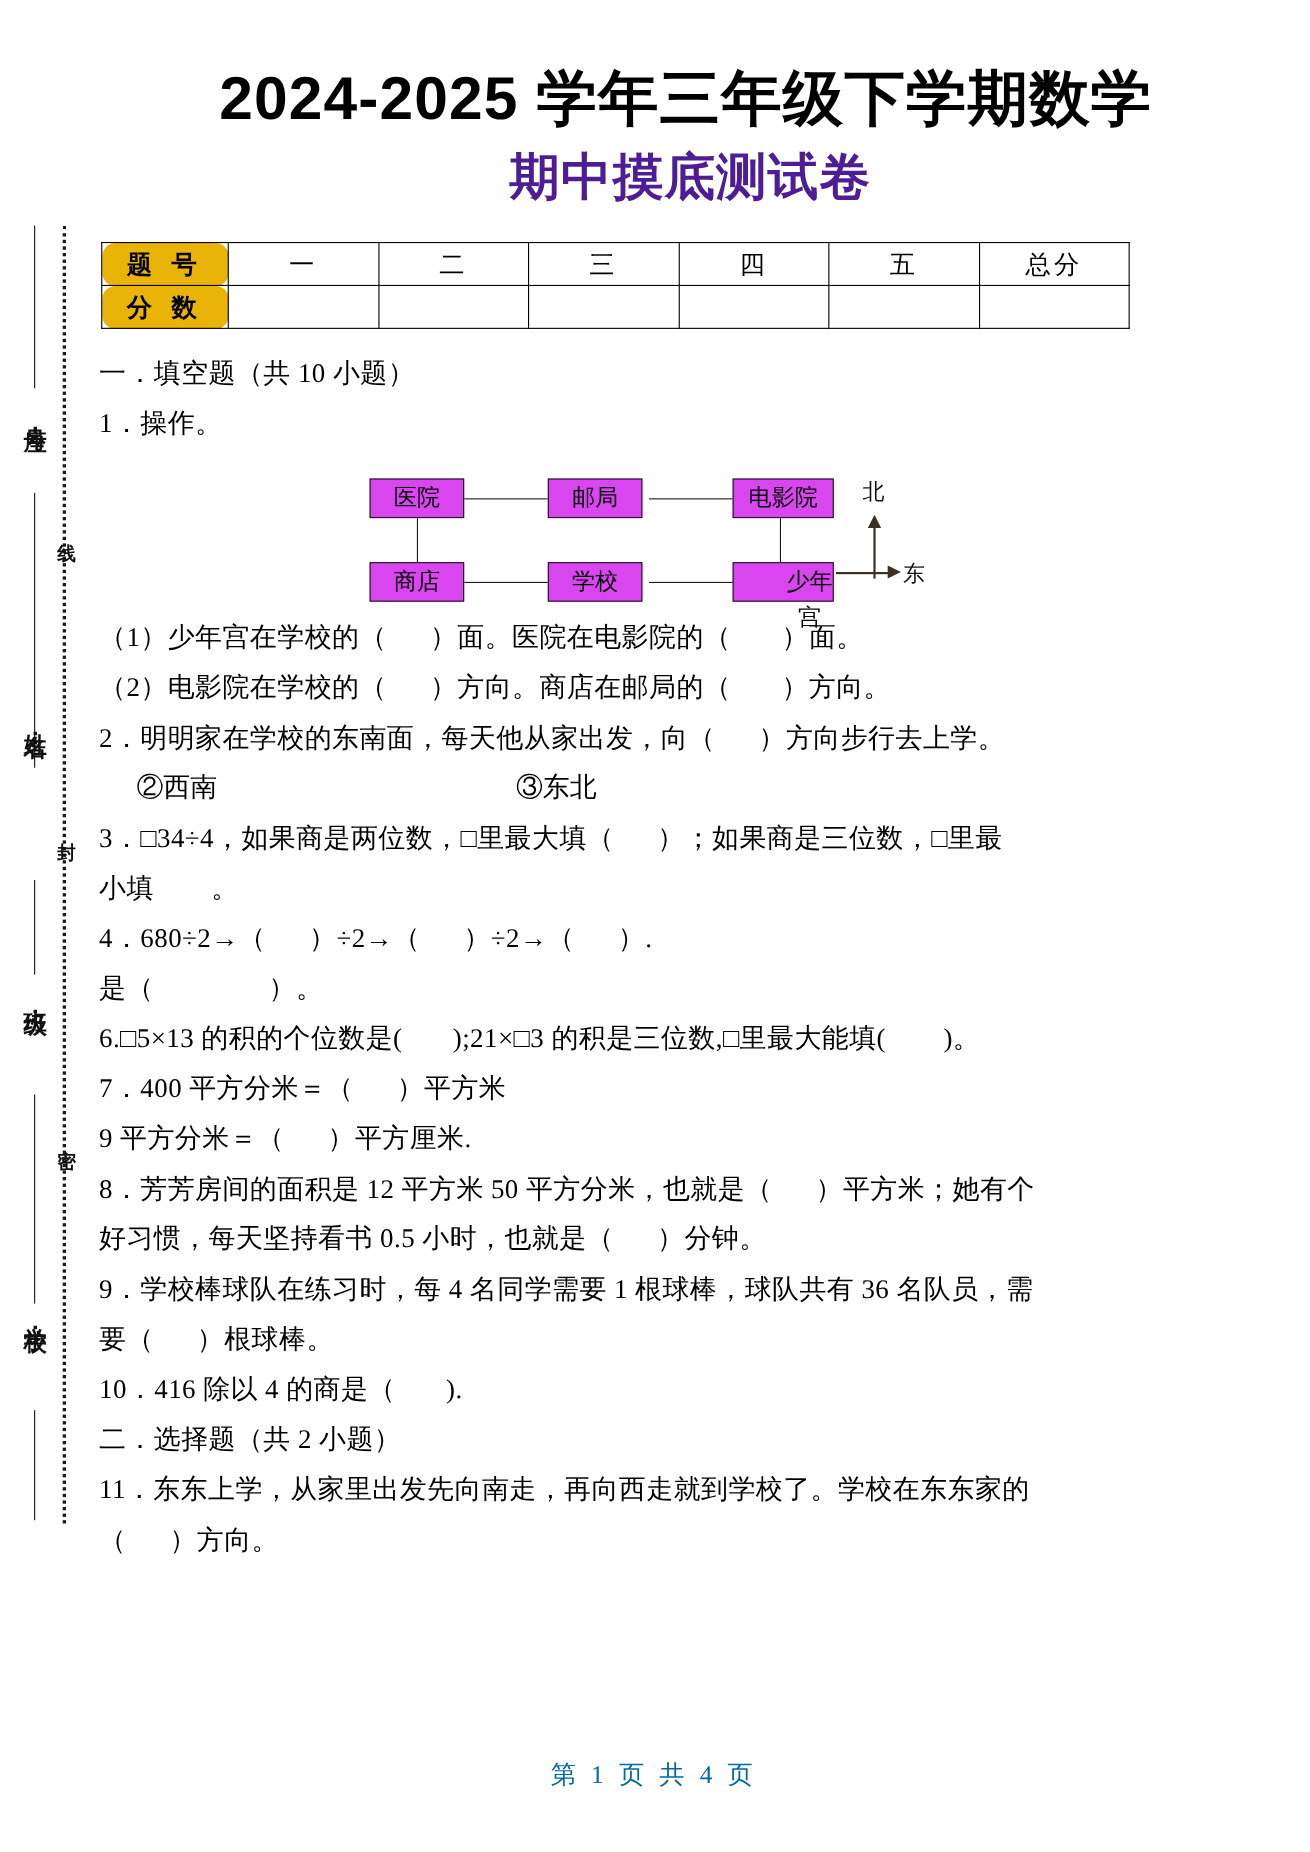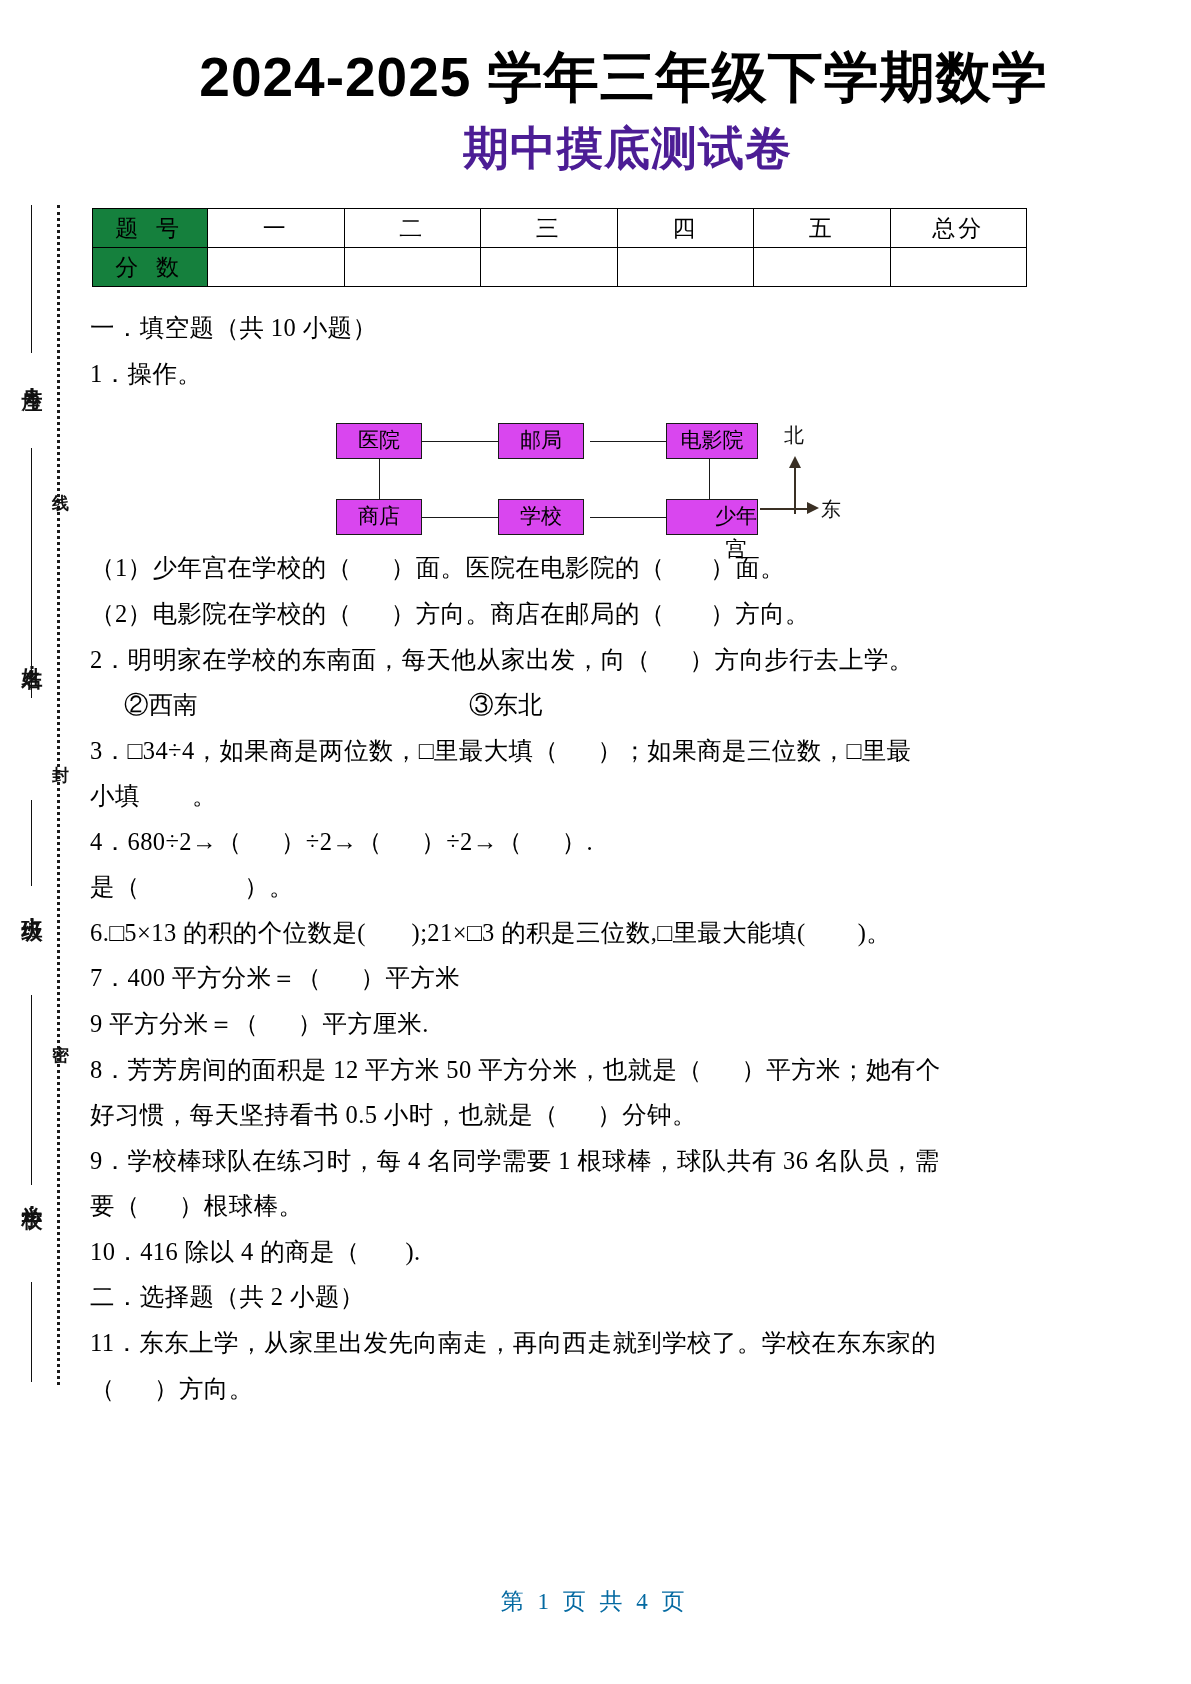--- a/index.html
+++ b/index.html
@@ -54,21 +54,21 @@
   }
   .vtext-seal {
     left: 49px;
     font-size: 17px;
   }
 
   
   #page {
     position: absolute;
     left: 78px;
-    top: 0;
+    top: 12px;
     width: 1113px;
     height: 1429px;
   }
 
   
   #title-block {
     text-align: center;
     padding-top: 46px;
   }
   #main-title {
@@ -103,24 +103,25 @@
   table.score-table td {
     border: 1.5px solid #000;
     height: 36px;
     text-align: center;
     vertical-align: middle;
     font-size: 23px;
     font-family: "Liberation Serif", "DejaVu Serif", serif;
     letter-spacing: 3px;
   }
   table.score-table td.head-cell {
-    background: #15803d;
-    font-weight: normal;
+    background: #eab308;
+    font-weight: bold;
     width: 112px;
     letter-spacing: 6px;
+    border-radius: 12px;
   }
 
   
   #body-text {
     margin-top: 18px;
     padding-left: 12px;
     padding-right: 8px;
   }
   .qline {
     font-size: 24.5px;

